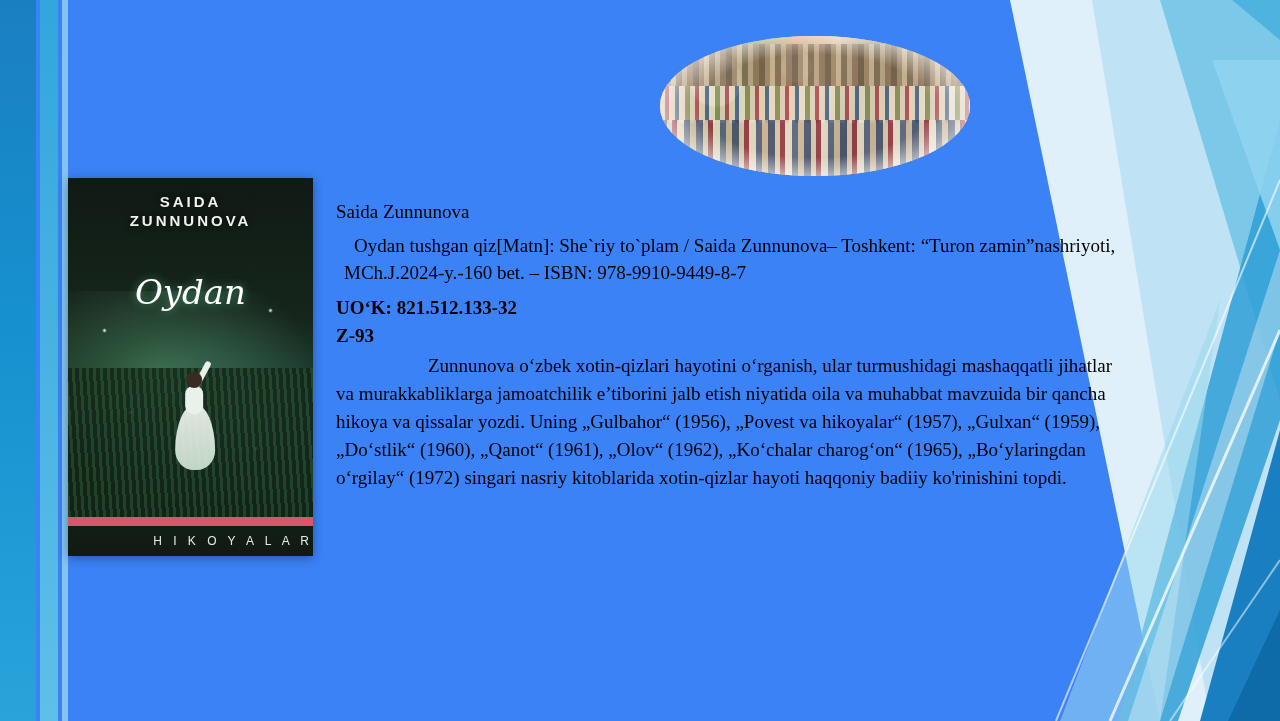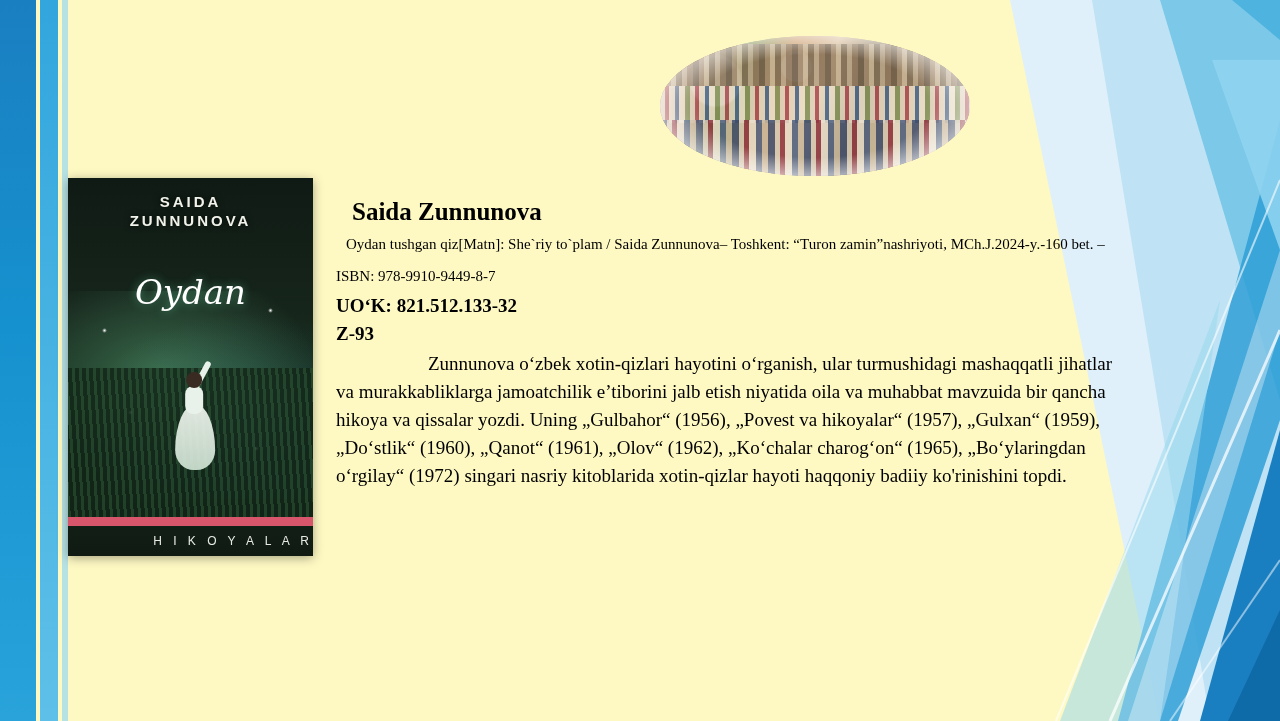--- a/index.html
+++ b/index.html
@@ -10,21 +10,21 @@
   body {
     width: 1280px;
     height: 721px;
     overflow: hidden;
     font-family: "Liberation Serif", serif;
   }
   .slide {
     position: relative;
     width: 1280px;
     height: 721px;
-    background: #fef9c3;
+    background: #3b82f6;
     overflow: hidden;
   }
 
   
   .left-bar-a {
     position: absolute;
     left: 0; top: 0;
     width: 36px; height: 721px;
     background: linear-gradient(180deg, #1a7fc1 0%, #1691cf 45%, #29a3da 100%);
   }
@@ -202,29 +202,29 @@
 
   
   .text-block {
     position: absolute;
     left: 336px; top: 200px;
     width: 790px;
     color: #000000;
     font-family: "Liberation Serif", serif;
   }
   .t-name {
-    font-size: 25px;
-    font-weight: bold;
+    font-size: 19px;
+    font-weight: normal;
     line-height: 24px;
-    margin: 0 0 4px 16px;
+    margin: 0 0 4px 0;
   }
   .t-ref {
-    font-size: 15px;
-    line-height: 32px;
-    margin: 0;
+    font-size: 19px;
+    line-height: 27px;
+    margin: 8px;
     text-indent: 10px;
   }
   .t-center {
     font-weight: bold;
     font-size: 19px;
     line-height: 28px;
     margin: 0;
   }
   .t-body {
     font-size: 19px;

